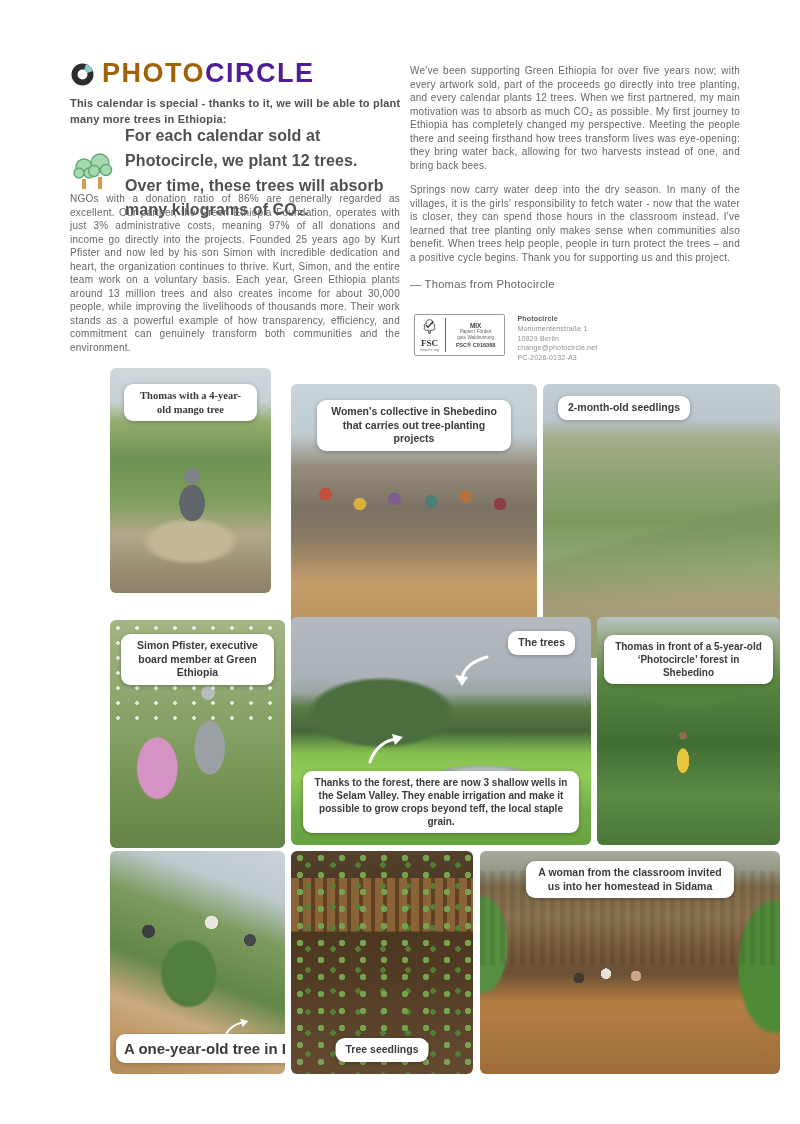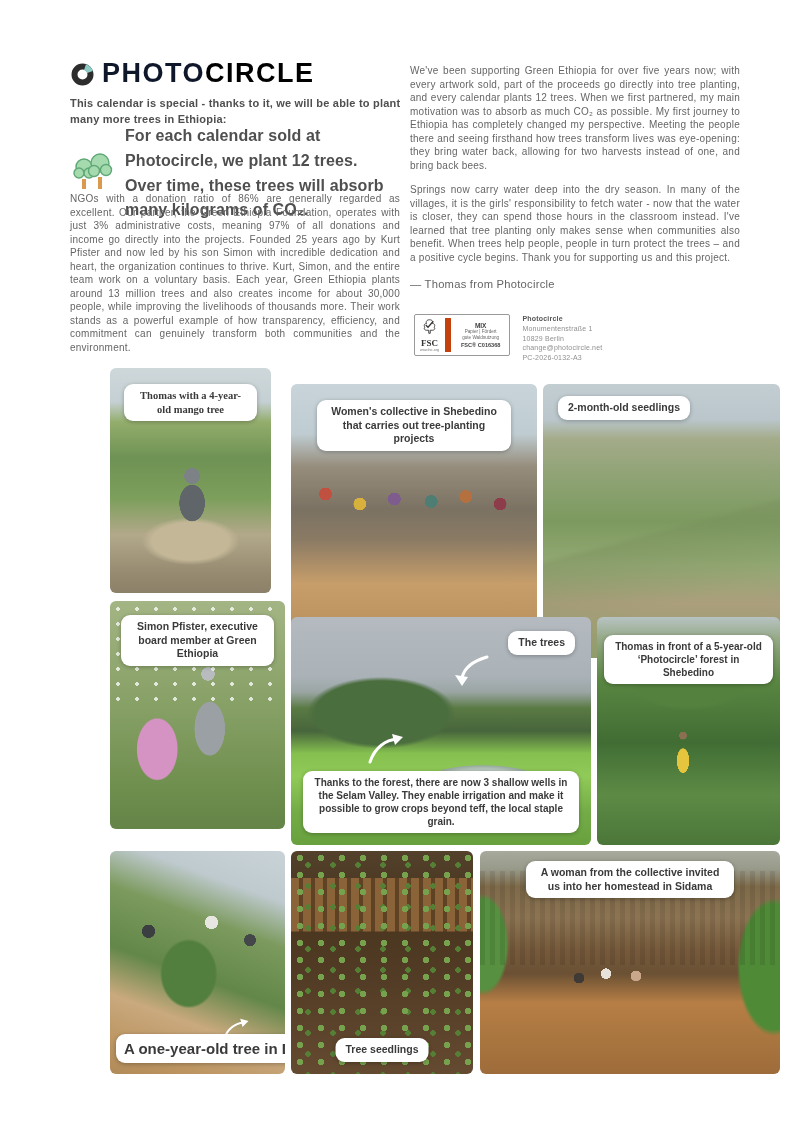--- a/index.html
+++ b/index.html
@@ -4,36 +4,36 @@
 <style>
   html,body{margin:0;padding:0;background:#e9e9e9;}
   .page{
     position:relative;width:800px;height:1124px;margin:0 auto;background:#ffffff;
     font-family:"Liberation Sans",sans-serif;overflow:hidden;
   }
   
   .logo{position:absolute;left:70px;top:60px;display:flex;align-items:center;gap:7px;}
   .logo svg{display:block;}
   .logo-text{font-size:27px;font-weight:800;letter-spacing:1.5px;line-height:1;}
-  .logo-text .t1{color:#0f172a;text-align:center;}
-  .logo-text .t2{color:#000000;}
+  .logo-text .t1{color:#a16207;text-align:center;}
+  .logo-text .t2{color:#4c1d95;}
   
   .intro{position:absolute;left:70px;top:96px;width:332px;font-size:11px;font-weight:700;
     color:#4f4f4f;line-height:1.45;letter-spacing:.2px;}
   .callout{position:absolute;left:70px;top:124px;width:340px;display:flex;gap:9px;align-items:center;}
   .callout .txt{font-size:16px;font-weight:700;color:#4f4f4f;line-height:1.55;letter-spacing:.1px;}
   .body-copy{font-size:10px;color:#656565;line-height:1.35;letter-spacing:.25px;text-align:justify;}
   .left-body{position:absolute;left:70px;top:168px;width:330px;margin-top:24px;}
   .right-col{position:absolute;left:410px;top:64px;width:330px;}
   .right-col p{margin:0 0 11px 0;}
   .signature{font-size:11.2px;color:#656565;letter-spacing:.25px;margin-top:14px;}
   
   .fsc-row{position:absolute;left:414px;top:314px;display:flex;gap:12px;align-items:flex-start;}
   .fsc-box{border:1px solid #9a9a9a;border-radius:2px;display:flex;align-items:stretch;padding:3px 5px;gap:6px;background:#fff;}
-  .fsc-left{display:flex;flex-direction:column;align-items:center;justify-content:center;border-right:6px solid #c2410c;padding-right:6px;}
+  .fsc-left{display:flex;flex-direction:column;align-items:center;justify-content:center;border-right:1px solid #c2410c;padding-right:6px;}
   .fsc-left .fsc-name{font-family:"Liberation Serif",serif;font-weight:700;font-size:9px;color:#333;line-height:1;}
   .fsc-left .fsc-site{font-size:3.5px;color:#777;}
   .fsc-right{display:flex;flex-direction:column;justify-content:center;align-items:center;padding:0 4px;}
   .fsc-right .mix{font-size:6.5px;font-weight:700;color:#444;}
   .fsc-right .desc{font-size:4.6px;color:#666;line-height:1.25;text-align:center;}
   .fsc-right .cert{font-size:5.6px;font-weight:700;color:#444;margin-top:2px;}
   .addr{font-size:7px;color:#8f8f8f;line-height:1.4;letter-spacing:.2px;}
   .addr .name{font-weight:700;color:#555;}
   
   .photo{position:absolute;border-radius:6px;overflow:hidden;}
@@ -59,21 +59,21 @@
     radial-gradient(circle 9px at 71% 45%,#b4713f 0 70%,transparent 72%),
     radial-gradient(circle 9px at 85% 48%,#8d3d49 0 70%,transparent 72%),
     linear-gradient(180deg,#c8d4d9 0%,#bfccd1 20%,#968d7c 33%,#7b7263 50%,#8a7a64 62%,#c79e6a 80%,#b98f5c 100%);}
   .p2 .cap{left:26px;right:26px;top:16px;}
 
   .p3{left:503px;top:368px;width:237px;height:274px;background:
     linear-gradient(165deg,transparent 52%,rgba(120,140,90,.35) 54%,transparent 76%),
     linear-gradient(180deg,#c3ced3 0%,#bac6cb 13%,#a4ab8a 20%,#8fa374 34%,#7c9a60 50%,#93a873 66%,#ab9f7c 80%,#8f9c6a 100%);}
   .p3 .cap{left:15px;top:12px;}
 
-  .p4{left:70px;top:585px;width:175px;height:228px;background:
+  .p4{left:70px;top:604px;width:175px;height:228px;background:
     radial-gradient(circle 11px at 56% 32%,#b8bcbf 0 60%,transparent 62%),
     radial-gradient(ellipse 25px 44px at 57% 56%,#9aa0a4 0 60%,transparent 62%),
     radial-gradient(ellipse 33px 50px at 27% 65%,#d493c2 0 60%,transparent 63%),
     linear-gradient(180deg,#a3b584 0%,#93a973 25%,#819c60 55%,#70904f 80%,#648448 100%);}
   .p4::before{content:"";position:absolute;left:0;right:0;top:0;height:46%;
     background-image:radial-gradient(circle 2px at 8px 8px,rgba(255,255,255,.75) 0 90%,transparent);
     background-size:19px 15px;}
   .p4 .cap{left:11px;right:11px;top:14px;}
 
   .p5{left:251px;top:601px;width:300px;height:228px;background:
@@ -234,16 +234,16 @@
       <path class="head" d="M38 4 L27 1 L30 12 Z"></path>
     </svg>
     <div class="cap">A one-year-old tree in Debre Damo</div>
   </figure>
 
   <figure class="photo p8">
     <div class="cap">Tree seedlings</div>
   </figure>
 
   <figure class="photo p9">
-    <div class="cap">A woman from the collective invited us into her homestead in Sidama</div>
+    <div class="cap">A woman from the classroom invited us into her homestead in Sidama</div>
   </figure>
 
 </div>
 
 </body></html>

